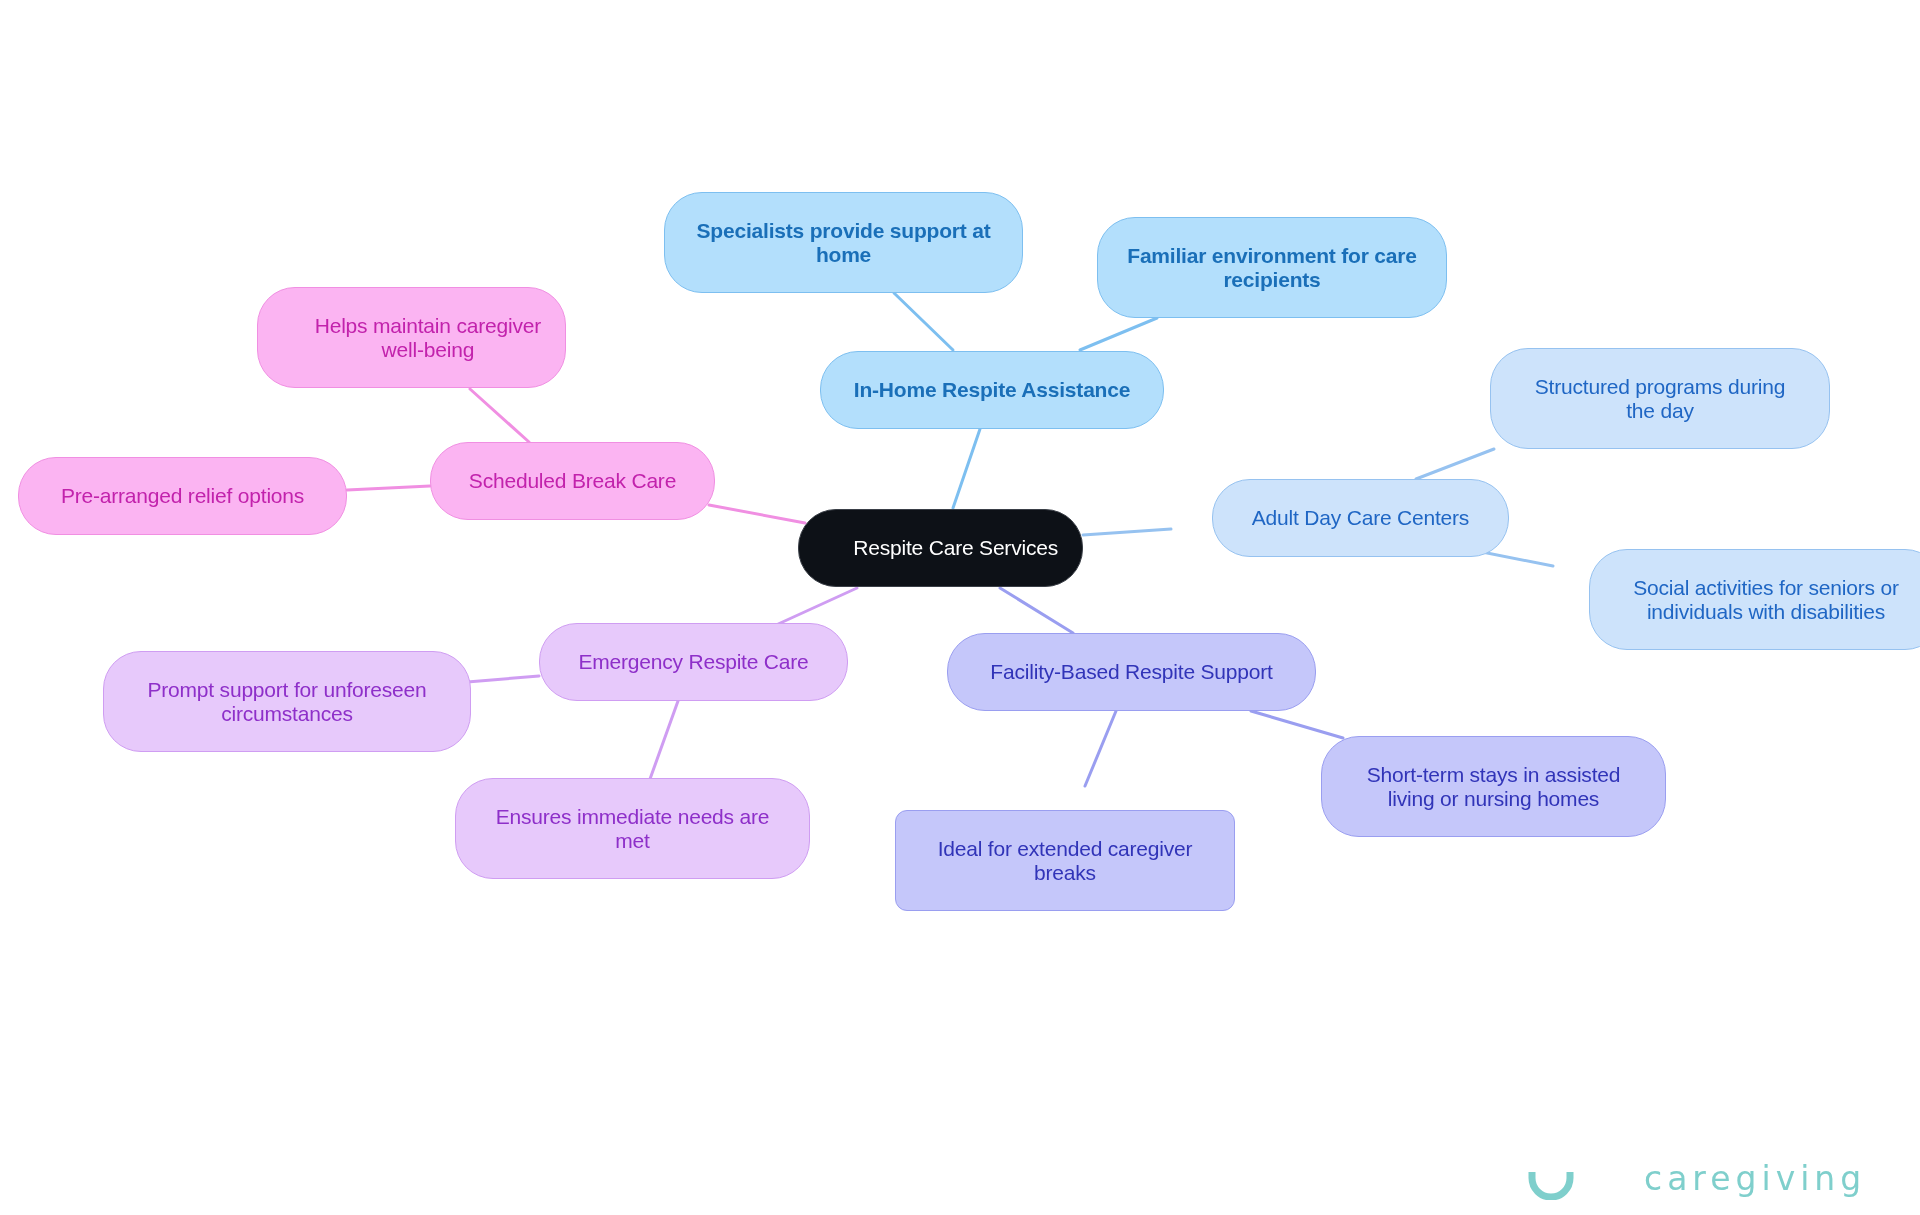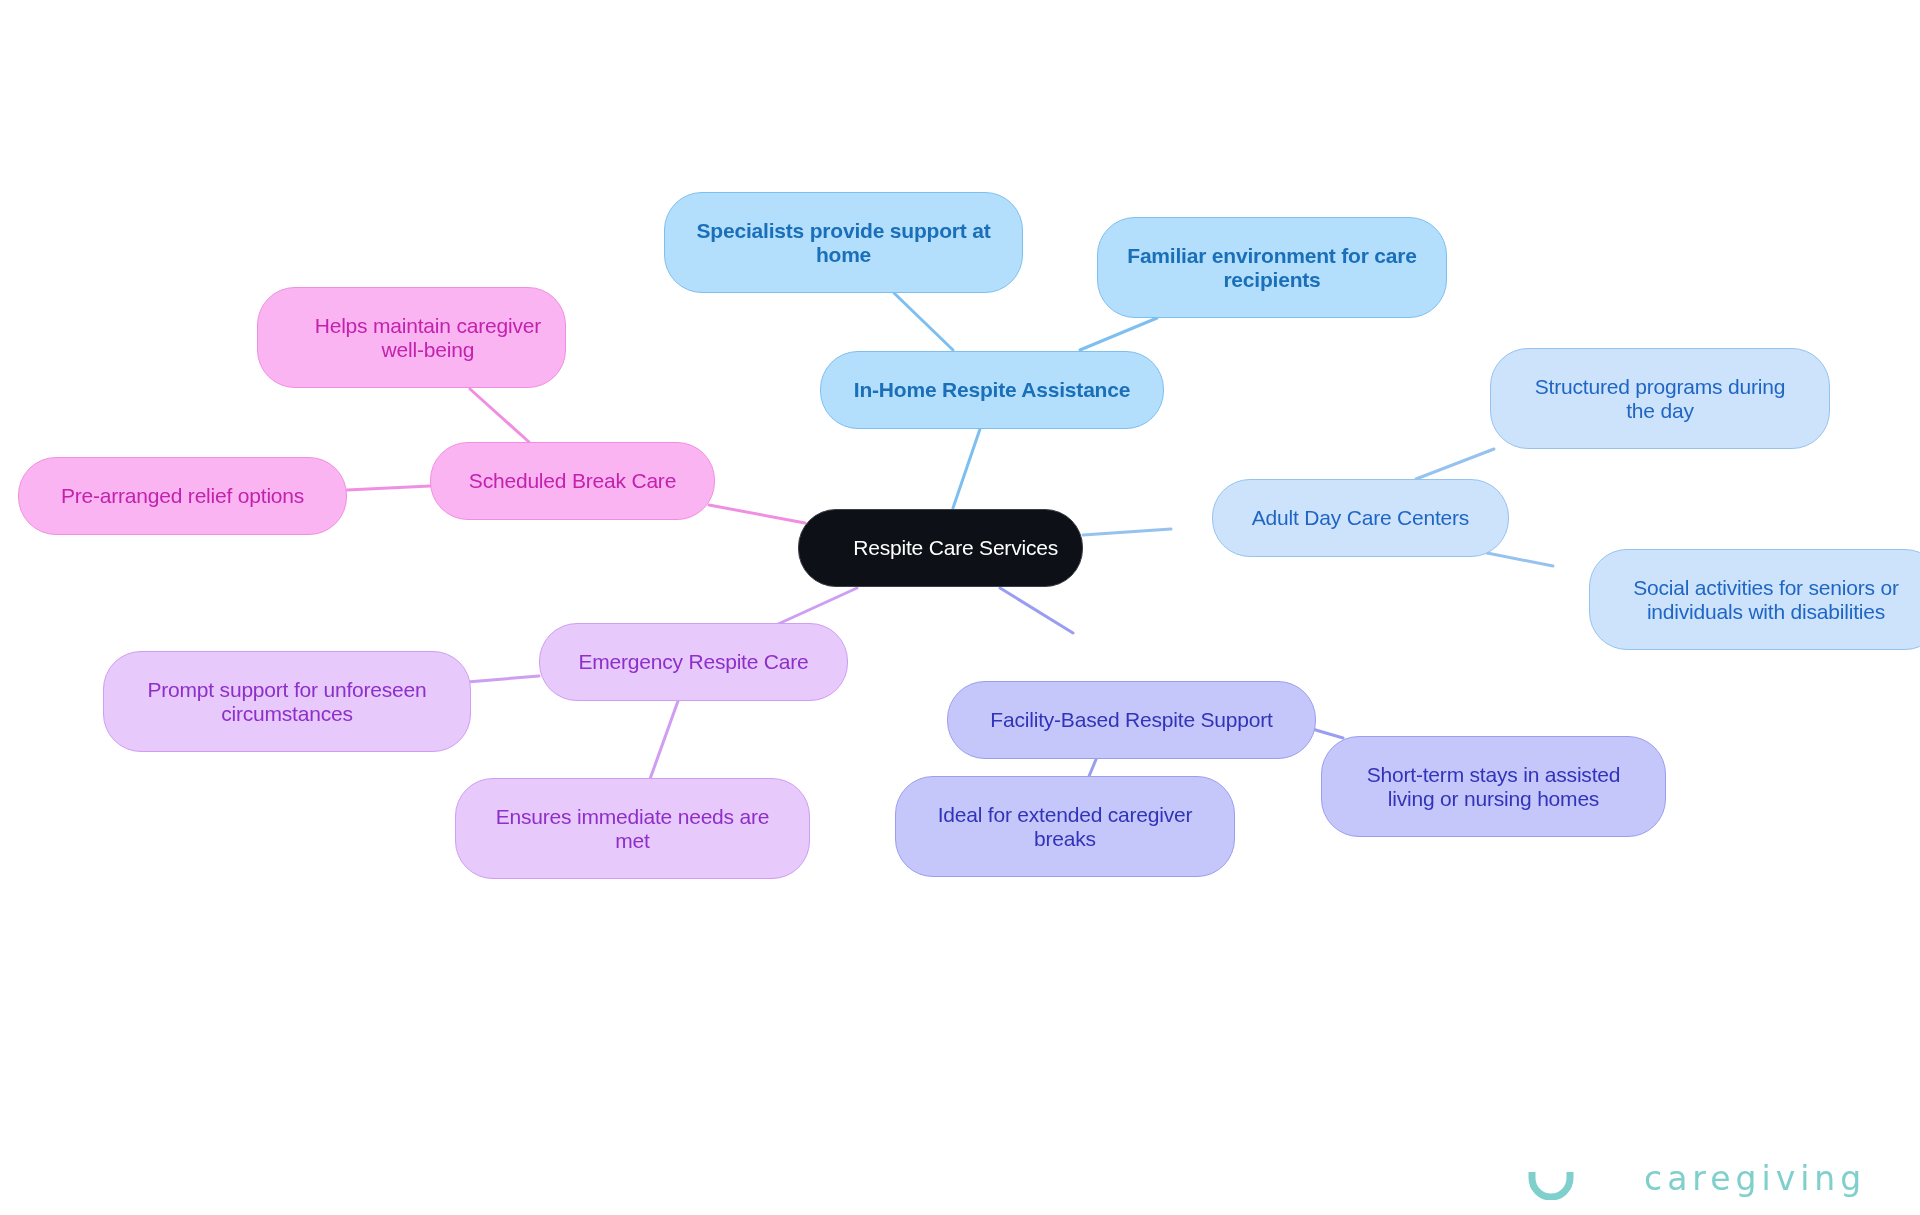--- a/index.html
+++ b/index.html
@@ -81,24 +81,24 @@
     <span>the day</span>
   </div>
 </div>
 <div class="node n-lblue" style="left:1548px; top:549px; width:354px; height:101px;">
   <div>
     <span>Social activities for seniors or</span>
     <span>individuals with disabilities</span>
   </div>
 </div>
 
-<div class="node n-indigo" style="left:947px; top:633px; width:369px; height:78px;margin-top:48px;">
+<div class="node n-indigo" style="left:947px; top:633px; width:369px; height:78px;">
   <span>Facility-Based Respite Support</span>
 </div>
-<div class="node n-indigo" style="left:895px; top:776px; width:340px; height:101px;">
+<div class="node n-indigo" style="left:895px; top:810px; width:340px; height:101px;border-radius:12px;">
   <div>
     <span>Ideal for extended caregiver</span>
     <span>breaks</span>
   </div>
 </div>
 <div class="node n-indigo" style="left:1321px; top:736px; width:345px; height:101px;">
   <div>
     <span>Short-term stays in assisted</span>
     <span>living or nursing homes</span>
   </div>

